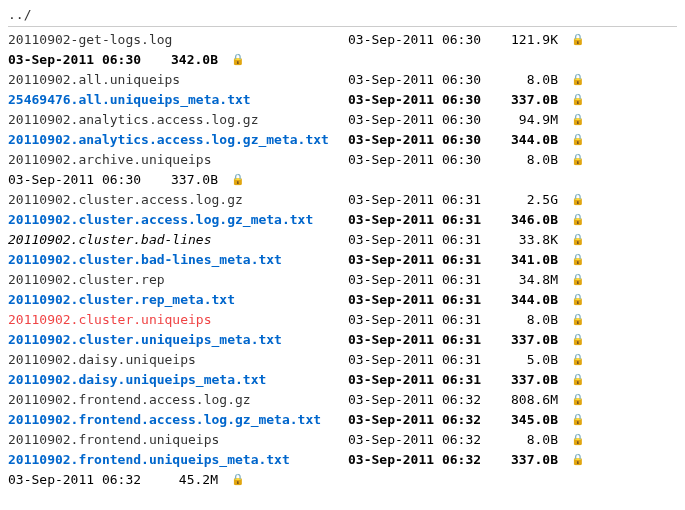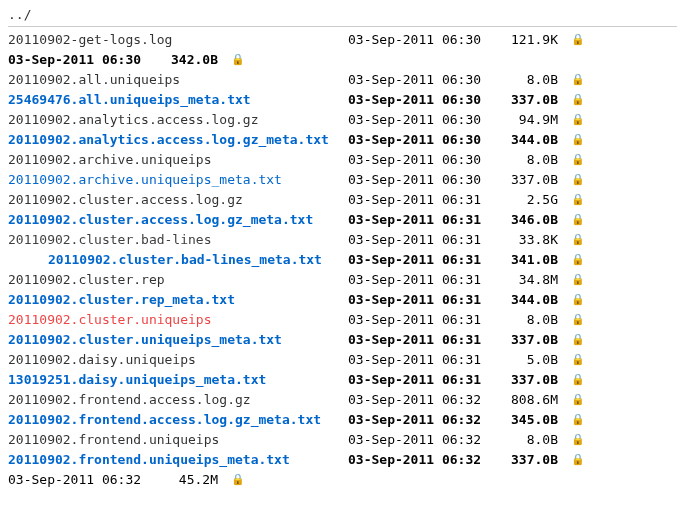--- a/index.html
+++ b/index.html
@@ -114,45 +114,44 @@
       <div class="file-size bold">344.0B</div>
       <div class="file-lock"><span style="font-size:11px; color:#888;">🔒</span></div>
     </div>
     <div class="file-row">
       <div class="file-name" style="color: rgb(51, 51, 51);">20110902.archive.uniqueips</div>
       <div class="file-date">03-Sep-2011 06:30</div>
       <div class="file-size">8.0B</div>
       <div class="file-lock"><span style="font-size:11px; color:#888;">🔒</span></div>
     </div>
     <div class="file-row">
-      <div class="file-name"><a href="#" style="color: rgb(0, 102, 204);">20110902.archive.uniqueips_meta.txt</a></div>
       <div class="file-date">03-Sep-2011 06:30</div>
       <div class="file-size">337.0B</div>
       <div class="file-lock"><span style="font-size:11px; color:#888;">🔒</span></div>
     </div>
     <div class="file-row">
       <div class="file-name" style="color: rgb(51, 51, 51);">20110902.cluster.access.log.gz</div>
       <div class="file-date">03-Sep-2011 06:31</div>
       <div class="file-size">2.5G</div>
       <div class="file-lock"><span style="font-size:11px; color:#888;">🔒</span></div>
     </div>
     <div class="file-row">
       <div class="file-name"><a href="#" style="color: rgb(0, 102, 204); font-weight: bold;">20110902.cluster.access.log.gz_meta.txt</a></div>
       <div class="file-date bold">03-Sep-2011 06:31</div>
       <div class="file-size bold">346.0B</div>
       <div class="file-lock"><span style="font-size:11px; color:#888;">🔒</span></div>
     </div>
     <div class="file-row">
-      <div class="file-name" style="color: #404040;">20110902.cluster.bad-lines</div>
+      <div class="file-name" style="color: #000000; font-style: italic;">20110902.cluster.bad-lines</div>
       <div class="file-date">03-Sep-2011 06:31</div>
       <div class="file-size">33.8K</div>
       <div class="file-lock"><span style="font-size:11px; color:#888;">🔒</span></div>
     </div>
     <div class="file-row">
-      <div class="file-name"><a href="#" style="color: rgb(0, 102, 204); font-weight: bold; margin-left: 40px;">20110902.cluster.bad-lines_meta.txt</a></div>
+      <div class="file-name"><a href="#" style="color: rgb(0, 102, 204); font-weight: bold;">20110902.cluster.bad-lines_meta.txt</a></div>
       <div class="file-date bold">03-Sep-2011 06:31</div>
       <div class="file-size bold">341.0B</div>
       <div class="file-lock"><span style="font-size:11px; color:#888;">🔒</span></div>
     </div>
     <div class="file-row">
       <div class="file-name" style="color: rgb(51, 51, 51);">20110902.cluster.rep</div>
       <div class="file-date">03-Sep-2011 06:31</div>
       <div class="file-size">34.8M</div>
       <div class="file-lock"><span style="font-size:11px; color:#888;">🔒</span></div>
     </div>
@@ -174,21 +173,21 @@
       <div class="file-size bold">337.0B</div>
       <div class="file-lock"><span style="font-size:11px; color:#888;">🔒</span></div>
     </div>
     <div class="file-row">
       <div class="file-name" style="color: rgb(51, 51, 51);">20110902.daisy.uniqueips</div>
       <div class="file-date">03-Sep-2011 06:31</div>
       <div class="file-size">5.0B</div>
       <div class="file-lock"><span style="font-size:11px; color:#888;">🔒</span></div>
     </div>
     <div class="file-row">
-      <div class="file-name"><a href="#" style="color: rgb(0, 102, 204); font-weight: bold;">13019251.daisy.uniqueips_meta.txt</a></div>
+      <div class="file-name"><a href="#" style="color: rgb(0, 102, 204); font-weight: bold;">20110902.daisy.uniqueips_meta.txt</a></div>
       <div class="file-date bold">03-Sep-2011 06:31</div>
       <div class="file-size bold">337.0B</div>
       <div class="file-lock"><span style="font-size:11px; color:#888;">🔒</span></div>
     </div>
     <div class="file-row">
       <div class="file-name" style="color: rgb(51, 51, 51);">20110902.frontend.access.log.gz</div>
       <div class="file-date">03-Sep-2011 06:32</div>
       <div class="file-size">808.6M</div>
       <div class="file-lock"><span style="font-size:11px; color:#888;">🔒</span></div>
     </div>

